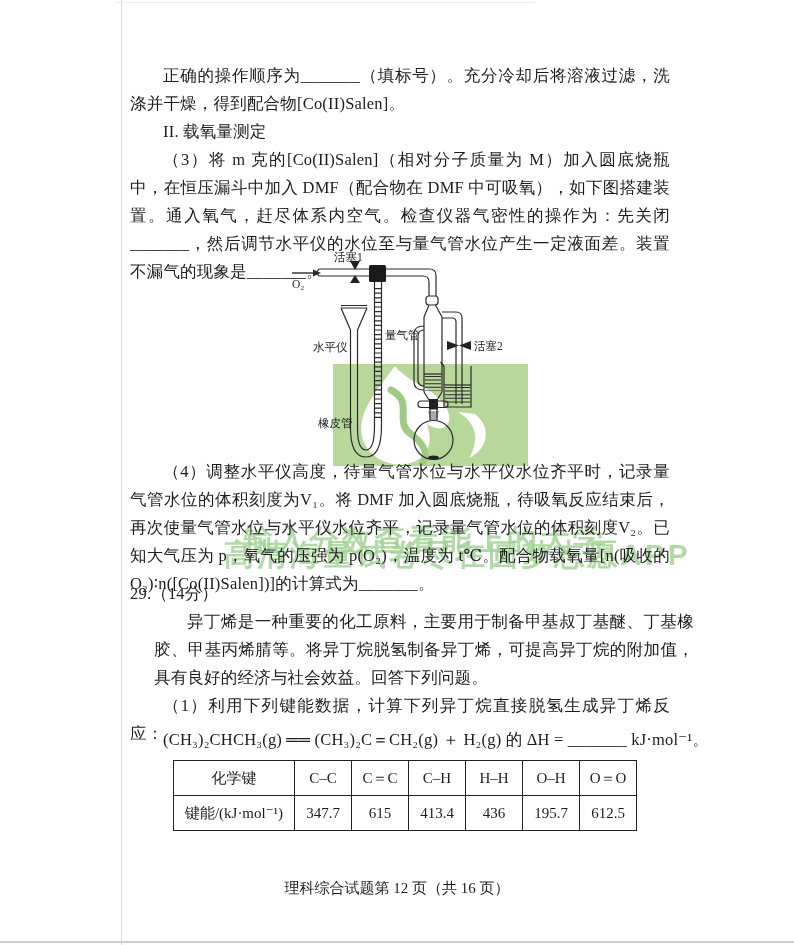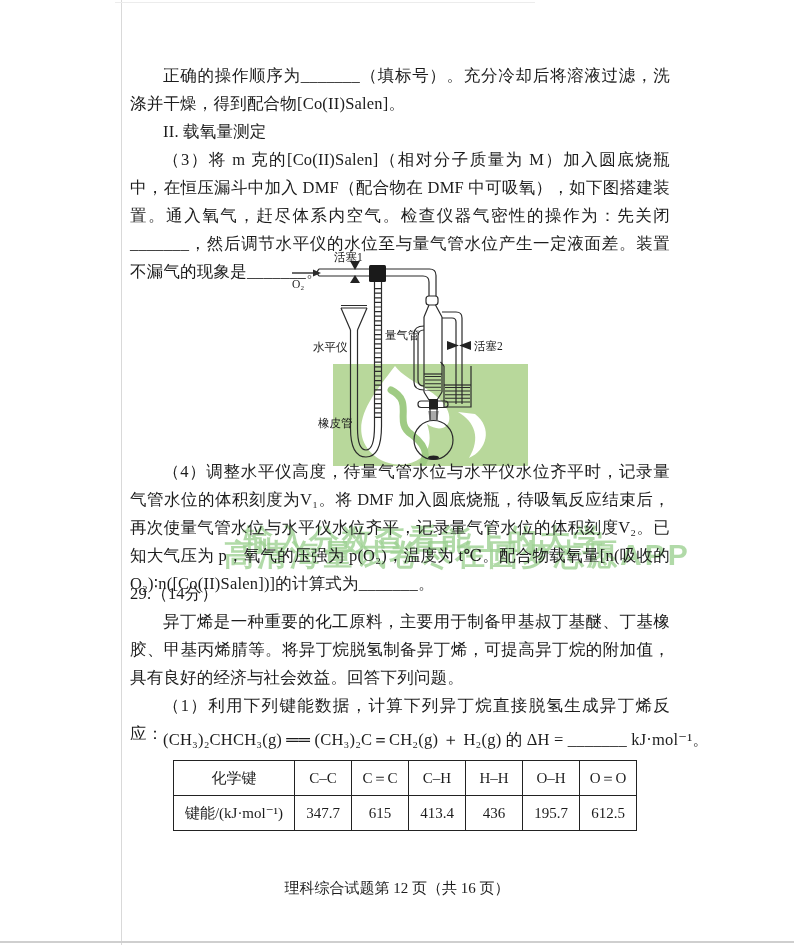--- a/index.html
+++ b/index.html
@@ -58,21 +58,21 @@
 </div>
 
 <div class="wm-text" style="left:243px;top:520px;">输入分数查看能上的大学</div>
 <div class="wm-text" style="left:224px;top:535px;text-align:center;">高清海量试卷尽在圆梦志愿APP</div>
 
 <div class="content-block text-layer indent" style="top:62px;">正确的操作顺序为_______（填标号）。充分冷却后将溶液过滤，洗涤并干燥，得到配合物[Co(II)Salen]。</div>
 <div class="content-block text-layer indent" style="top:118px;">II. 载氧量测定</div>
 <div class="content-block text-layer indent" style="top:146px;">（3）将 m 克的[Co(II)Salen]（相对分子质量为 M）加入圆底烧瓶中，在恒压漏斗中加入 DMF（配合物在 DMF 中可吸氧），如下图搭建装置。通入氧气，赶尽体系内空气。检查仪器气密性的操作为：先关闭_______，然后调节水平仪的水位至与量气管水位产生一定液面差。装置不漏气的现象是_______。</div>
 <div class="content-block text-layer indent" style="top:458px;">（4）调整水平仪高度，待量气管水位与水平仪水位齐平时，记录量气管水位的体积刻度为V₁。将 DMF 加入圆底烧瓶，待吸氧反应结束后，再次使量气管水位与水平仪水位齐平，记录量气管水位的体积刻度V₂。已知大气压为 p，氧气的压强为 p(O₂)，温度为 t℃。配合物载氧量[n(吸收的O₂)∶n([Co(II)Salen])]的计算式为_______。</div>
 <div class="content-block text-layer" style="top:580px;">29.（14分）</div>
-<div class="content-block text-layer indent" style="top:608px;">异丁烯是一种重要的化工原料，主要用于制备甲基叔丁基醚、丁基橡胶、甲基丙烯腈等。将异丁烷脱氢制备异丁烯，可提高异丁烷的附加值，具有良好的经济与社会效益。回答下列问题。</div>
+<div class="content-block text-layer indent" style="top:608px;margin-left:24px;">异丁烯是一种重要的化工原料，主要用于制备甲基叔丁基醚、丁基橡胶、甲基丙烯腈等。将异丁烷脱氢制备异丁烯，可提高异丁烷的附加值，具有良好的经济与社会效益。回答下列问题。</div>
 <div class="content-block text-layer indent" style="top:692px;">（1）利用下列键能数据，计算下列异丁烷直接脱氢生成异丁烯反应：</div>
 <div class="content-block text-layer indent" style="top:726px;white-space:nowrap;text-align:left;">(CH₃)₂CHCH₃(g) ══ (CH₃)₂C＝CH₂(g) ＋ H₂(g) 的 ΔH = _______ kJ·mol⁻¹。</div>
 
 <div class="diagram">
   <svg width="265" height="220" viewBox="0 0 265 220">
     <g stroke="#2b2b2b" stroke-width="1.2" fill="none">
 
       <line x1="10" y1="23" x2="31" y2="23" stroke-width="1.4"></line>
       <polygon points="31,19.5 39,23 31,26.5" fill="#2b2b2b" stroke="none"></polygon>
 

